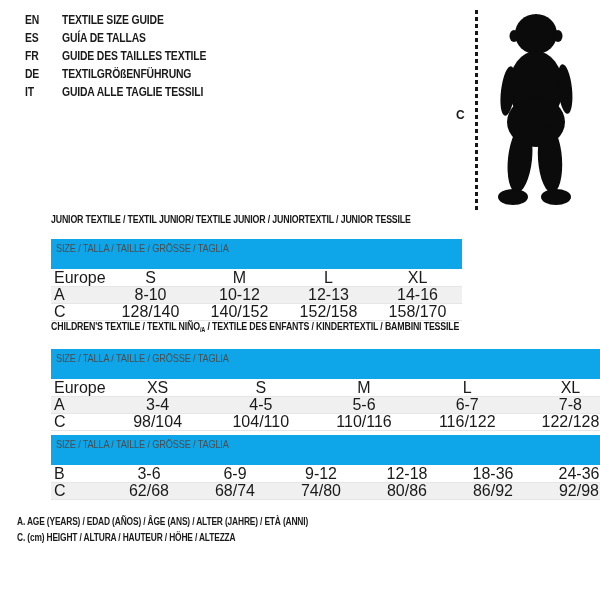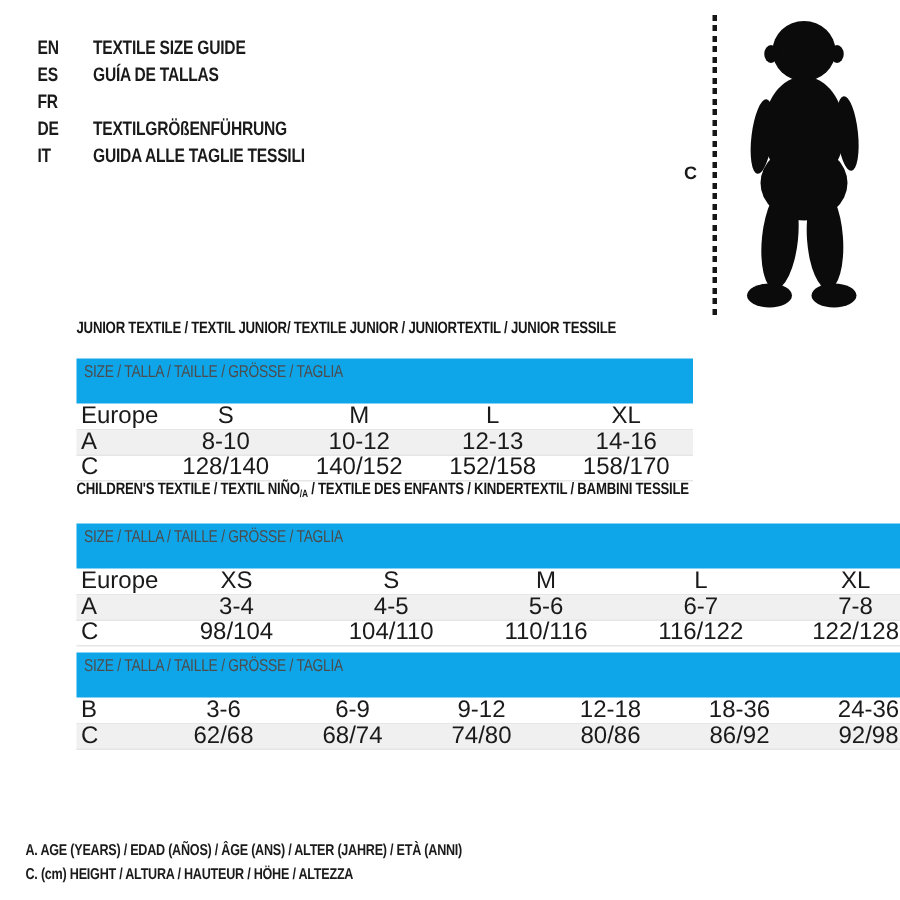--- a/index.html
+++ b/index.html
@@ -4,21 +4,21 @@
 <style>
   * { margin:0; padding:0; box-sizing:border-box; }
   html,body { background:#ffffff; }
   .page {
     position:relative; width:600px; height:600px; background:#ffffff;
     font-family:"Liberation Sans", sans-serif; color:#1a1a1a; overflow:hidden;
   }
   .cond { display:inline-block; transform:scaleX(0.8); transform-origin:0 50%; letter-spacing:-0.2px; white-space:nowrap; }
 
   
-  .lang-list { position:absolute; top:23px; left:25px; }
+  .lang-list { position:absolute; top:11px; left:25px; }
   .lang-row { display:flex; height:18px; line-height:18px; font-weight:bold; font-size:13px; }
   .lang-code { width:37px; }
 
   
   .figure { position:absolute; top:8px; left:448px; width:145px; height:206px; }
   .measure-label { position:absolute; left:8px; top:100px; font-weight:bold; font-size:12px; }
   .dashed-line {
     position:absolute; left:27px; top:2px; width:3px; height:200px;
     background:repeating-linear-gradient(to bottom, #161616 0 4px, transparent 4px 7px);
   }
@@ -39,39 +39,40 @@
   .size-bar {
     height:30px; line-height:18px; background:#0ea5e9; color:#4c4c4c;
     font-size:11.5px; padding-left:5px; margin-bottom:1px;
   }
   .trow { display:flex; height:17px; line-height:16px; font-size:16px; border-bottom:1px solid #e6e6e6; }
   .trow.alt { background:#f0f0f0; }
   .tlabel { width:55px; padding-left:3px; }
   .tcell { flex:1; text-align:center; }
 
   
-  .notes { position:absolute; left:17px; top:559px; }
+  .notes { position:absolute; left:17px; top:513px; }
   .note { height:16px; line-height:16px; font-weight:bold; font-size:10.5px; white-space:nowrap; }
 </style>
 </head>
 <body>
 
 <div class="page">
 
   <div class="lang-list">
     <div class="lang-row">
       <span class="lang-code"><span class="cond">EN</span></span>
       <span class="lang-text"><span class="cond">TEXTILE SIZE GUIDE</span></span>
     </div>
     <div class="lang-row">
       <span class="lang-code"><span class="cond">ES</span></span>
       <span class="lang-text"><span class="cond">GUÍA DE TALLAS</span></span>
     </div>
     <div class="lang-row">
       <span class="lang-code"><span class="cond">FR</span></span>
+      <span class="lang-text"><span class="cond">GUIDE DES TAILLES TEXTILE</span></span>
     </div>
     <div class="lang-row">
       <span class="lang-code"><span class="cond">DE</span></span>
       <span class="lang-text"><span class="cond">TEXTILGRÖßENFÜHRUNG</span></span>
     </div>
     <div class="lang-row">
       <span class="lang-code"><span class="cond">IT</span></span>
       <span class="lang-text"><span class="cond">GUIDA ALLE TAGLIE TESSILI</span></span>
     </div>
   </div>

